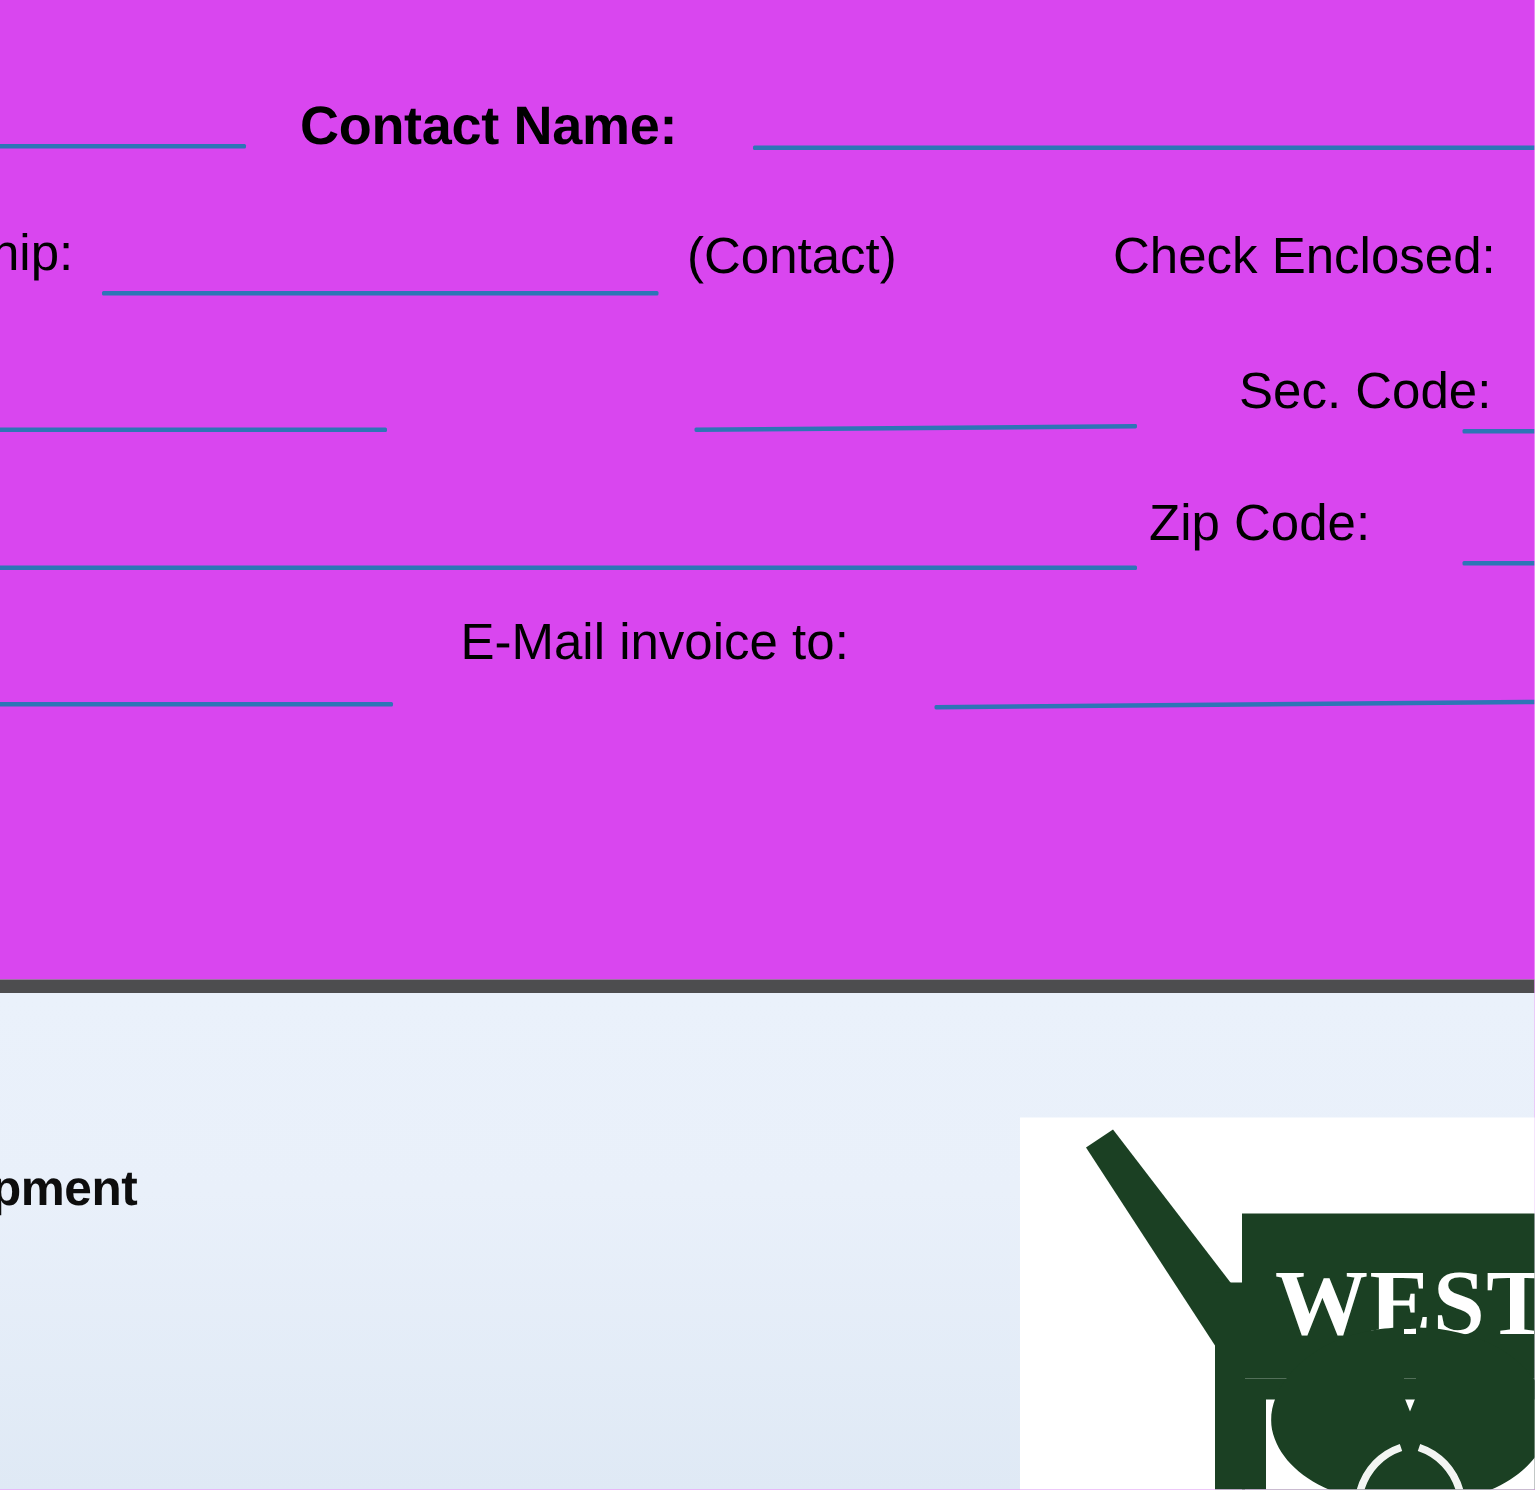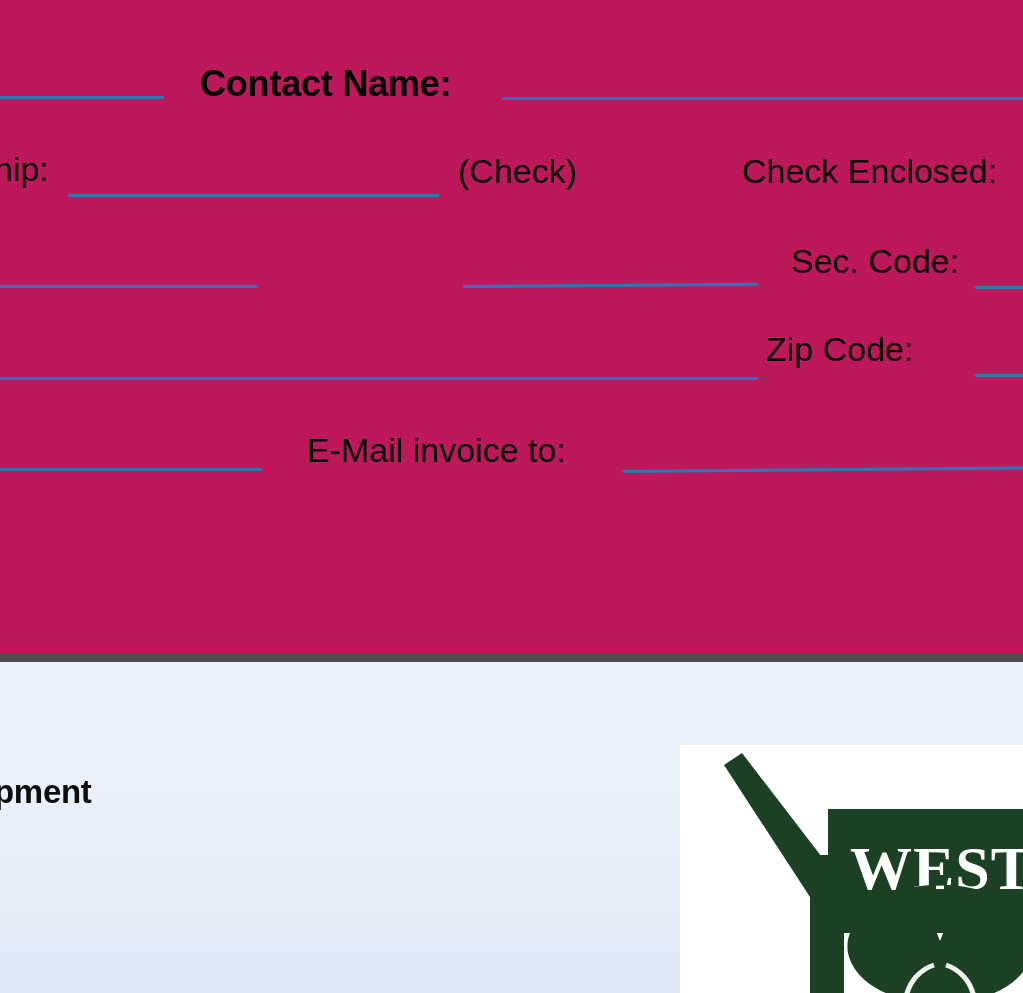--- a/index.html
+++ b/index.html
@@ -14,21 +14,21 @@
     overflow: hidden;
     position: relative;
   }
 
   
   #form-region {
     position: absolute;
     left: 0; top: 0;
     width: 1023px;
     height: 653px;
-    background: #be185d;
+    background: #d946ef;
     overflow: hidden;
   }
 
   .fld-label {
     position: absolute;
     color: #000000;
     white-space: nowrap;
     font-family: "Liberation Sans", sans-serif;
     font-weight: 400;
     line-height: 1;
@@ -107,42 +107,42 @@
   <div class="rule" style="left:-4px; top:96px; width:168px;"></div>
 
   <div class="fld-label bold" style="left:200px; top:66px; font-size:36px;">Contact Name:</div>
 
   <div class="rule" style="left:502px; top:97px; width:525px;"></div>
 
   <div class="fld-label" style="left:-6px; top:152px; font-size:34px;">hip:</div>
 
   <div class="rule" style="left:68px; top:194px; width:371px;"></div>
 
-  <div class="fld-label" style="left:458px; top:154px; font-size:34px;">(Check)</div>
+  <div class="fld-label" style="left:458px; top:154px; font-size:34px;">(Contact)</div>
 
   <div class="fld-label" style="left:742px; top:154px; font-size:34px;">Check Enclosed:</div>
 
   <div class="rule" style="left:-4px; top:285px; width:262px;"></div>
 
 
   <div class="rule slant" style="left:463px; top:285px; width:295px; transform:rotate(-0.45deg);"></div>
 
-  <div class="fld-label" style="left:791px; top:244px; font-size:34px;">Sec. Code:</div>
+  <div class="fld-label" style="left:826px; top:244px; font-size:34px;">Sec. Code:</div>
 
   <div class="rule" style="left:975px; top:286px; width:52px;"></div>
 
   <div class="fld-label" style="left:766px; top:332px; font-size:34px;">Zip Code:</div>
 
   <div class="rule" style="left:-4px; top:377px; width:762px;"></div>
 
   <div class="rule" style="left:975px; top:374px; width:52px;"></div>
 
   <div class="rule" style="left:-4px; top:468px; width:266px;"></div>
 
-  <div class="fld-label" style="left:307px; top:433px; font-size:34px;">E-Mail invoice to:</div>
+  <div class="fld-label" style="left:307px; top:411px; font-size:34px;">E-Mail invoice to:</div>
 
   <div class="rule slant" style="left:623px; top:470px; width:404px; transform:rotate(-0.5deg);"></div>
 
 </div>
 
 <div id="divider-bar"></div>
 
 <div id="footer-region">
 
   <div id="footer-heading">pment</div>

